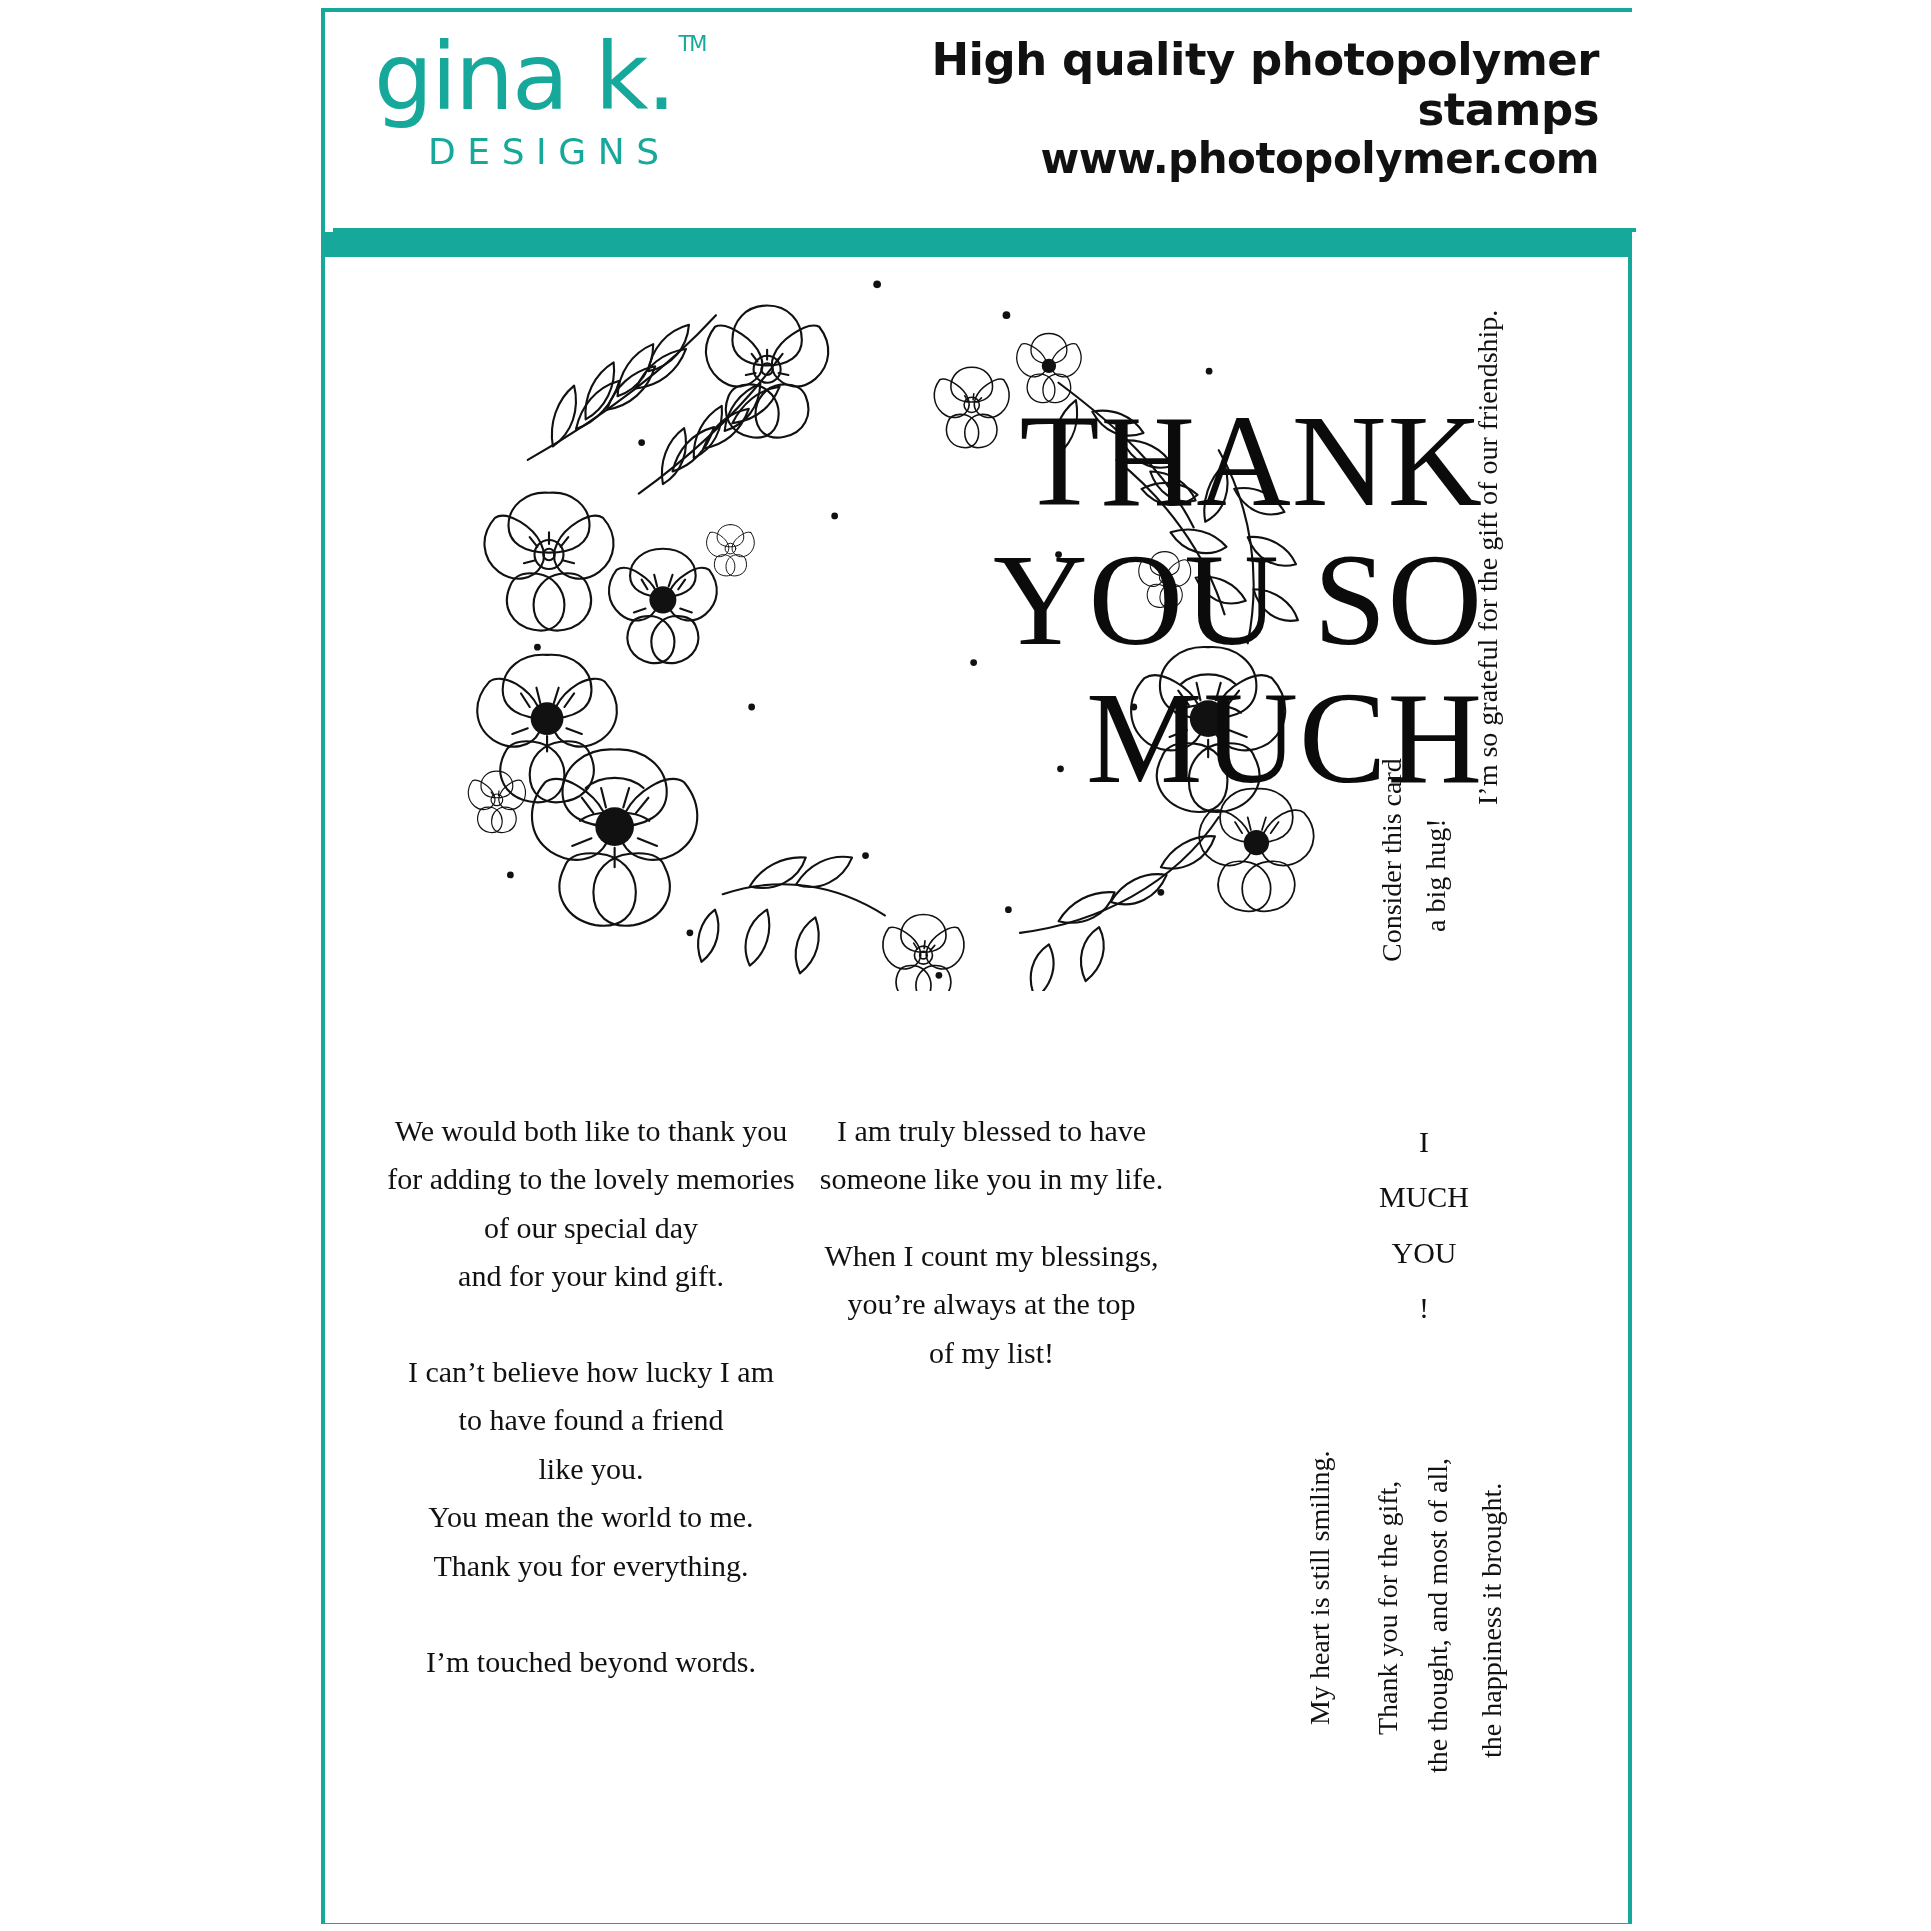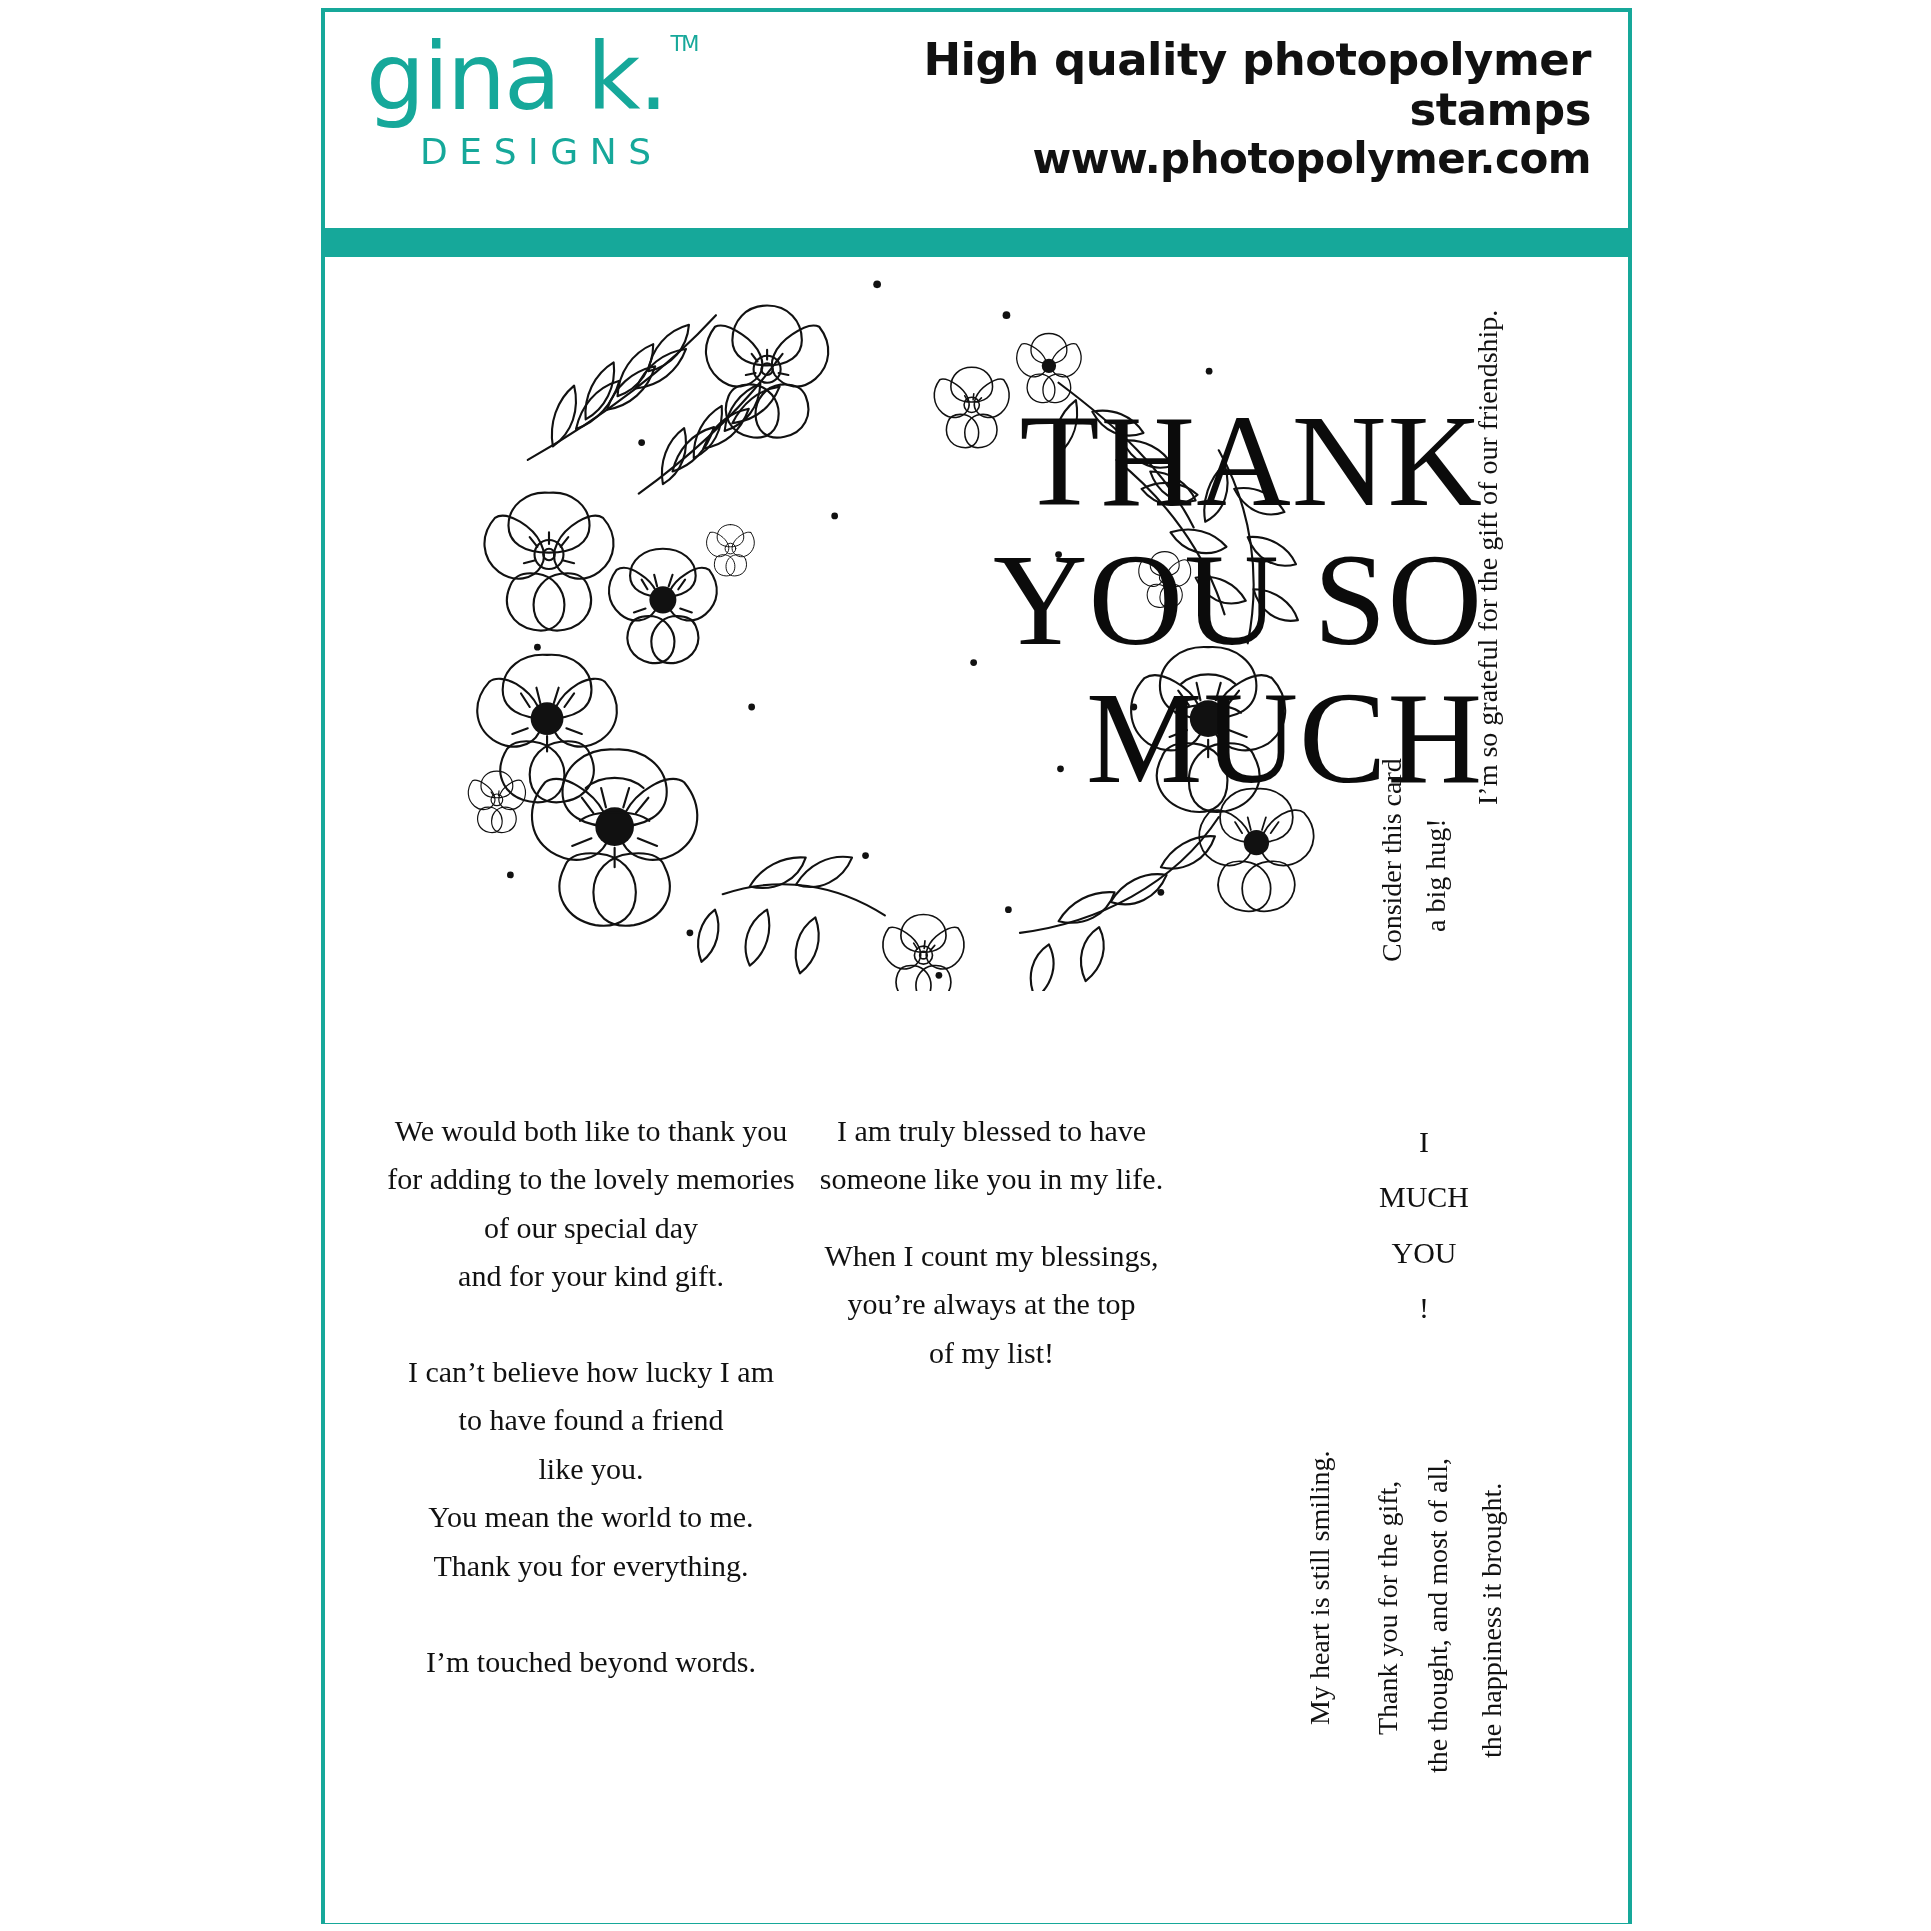--- a/index.html
+++ b/index.html
@@ -19,21 +19,21 @@
   .sheet{
     position:absolute;
     left:321px;top:7.7px;
     width:1311px;height:1916px;
     border:4.8px solid #16a89a;
     box-sizing:border-box;
     background:#ffffff;
   }
   .header{
     position:absolute;
-    left:0;top:0;
+    left:8px;top:0;
     width:100%;
     height:220px;
     box-sizing:border-box;
     border-bottom:4.8px solid #16a89a;
     background:#ffffff;
     display:flex;
     align-items:flex-start;
   }
   .brand{
     position:absolute;

